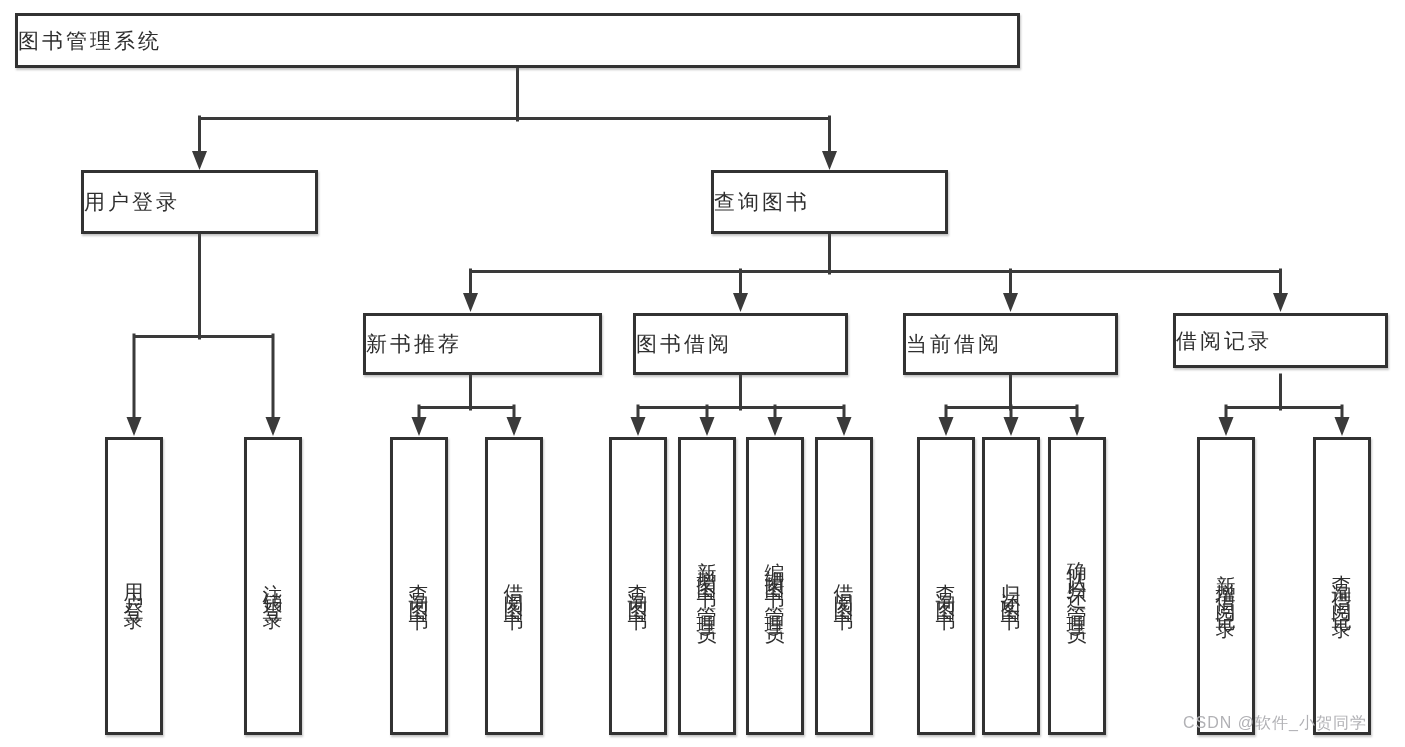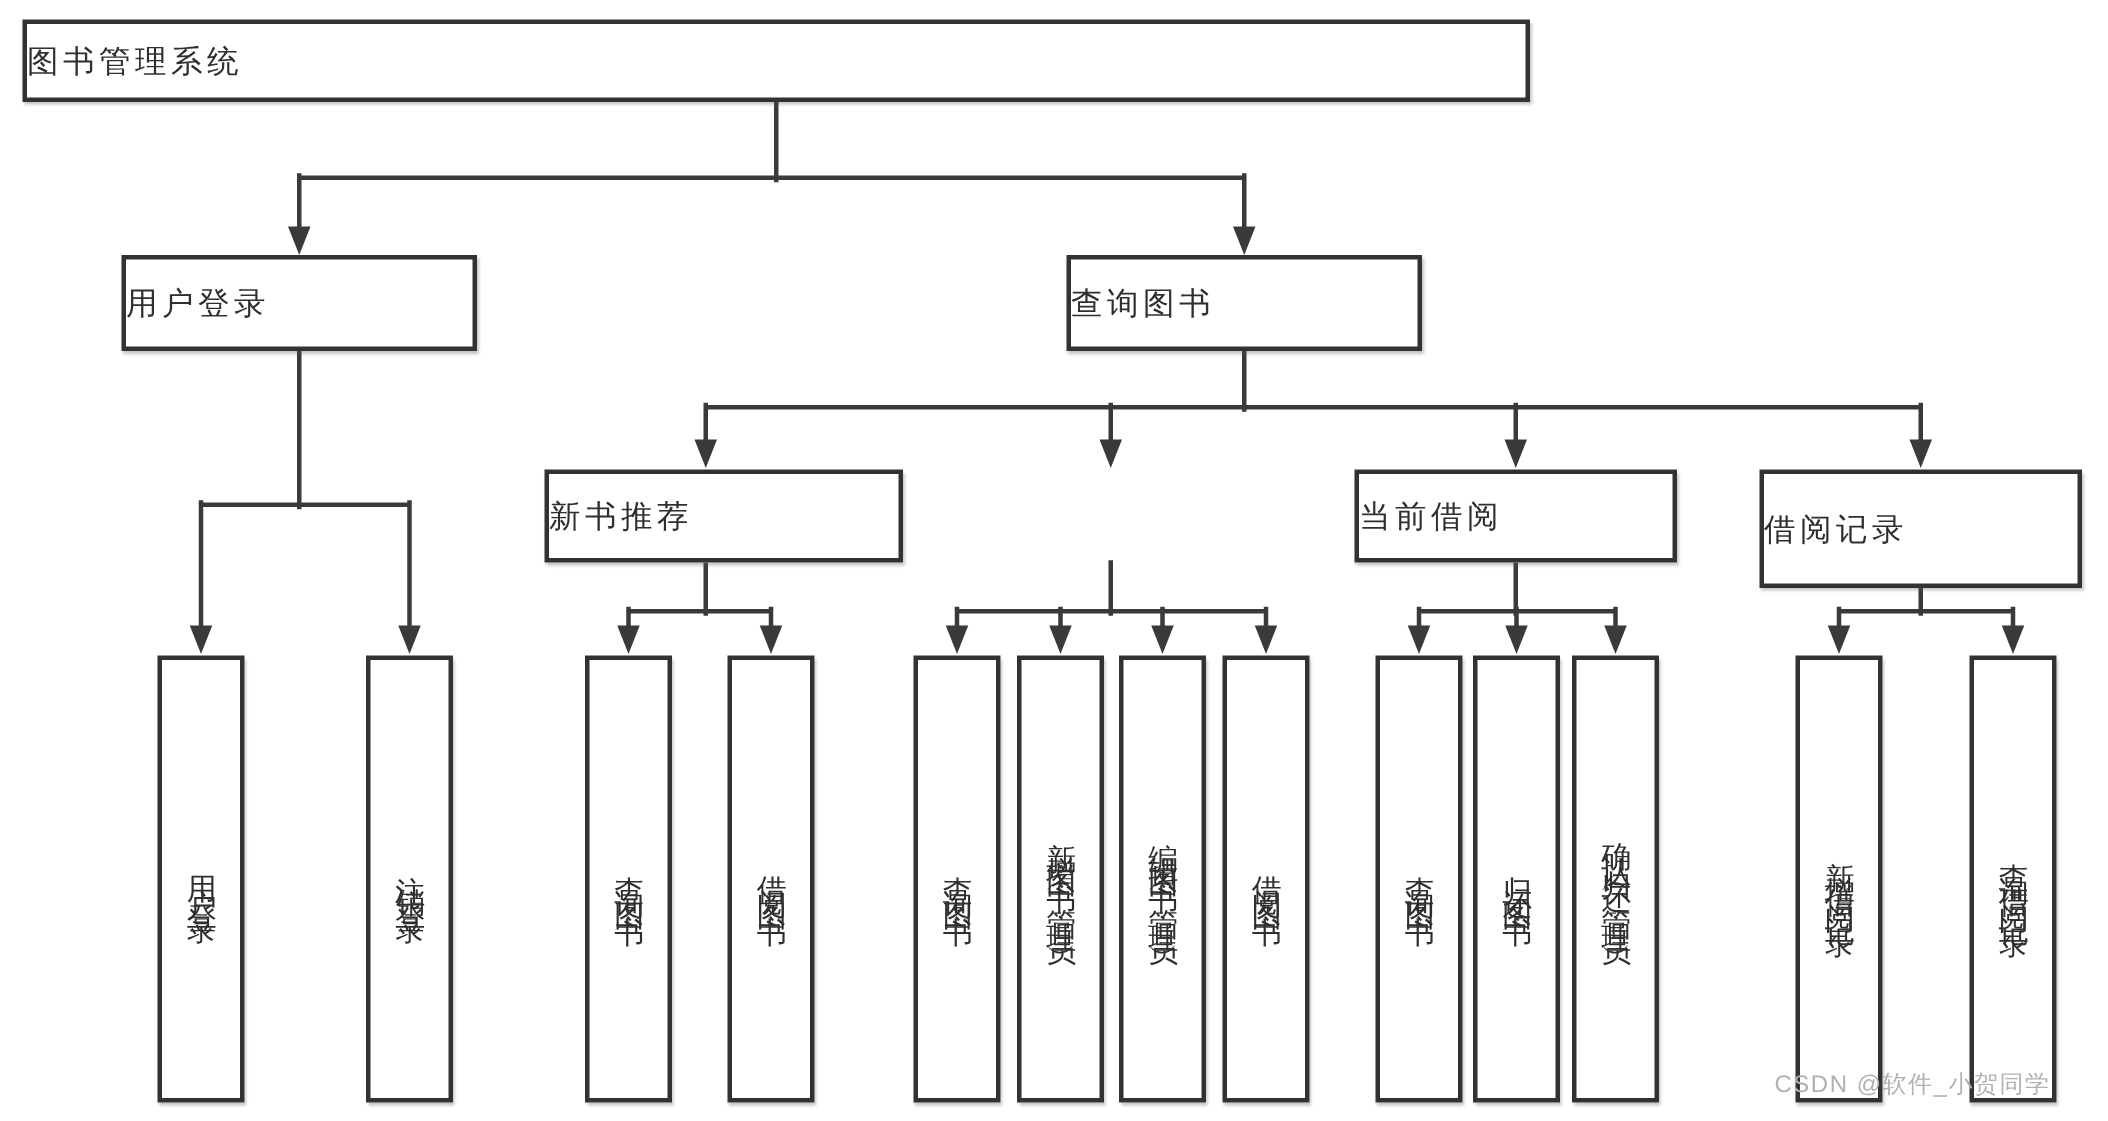--- a/index.html
+++ b/index.html
@@ -125,24 +125,27 @@
   <div class="box" style="left:81px;top:170px;width:237px;height:64px">
     <span>用户登录</span>
   </div>
   <div class="box" style="left:711px;top:170px;width:237px;height:64px">
     <span>查询图书</span>
   </div>
 
   <div class="box" style="left:363px;top:313px;width:239px;height:62px">
     <span>新书推荐</span>
   </div>
+  <div class="box" style="left:633px;top:313px;width:215px;height:62px">
+    <span>图书借阅</span>
+  </div>
   <div class="box" style="left:903px;top:313px;width:215px;height:62px">
     <span>当前借阅</span>
   </div>
-  <div class="box" style="left:1173px;top:313px;width:215px;height:79px">
+  <div class="box" style="left:1173px;top:313px;width:215px;height:55px">
     <span>借阅记录</span>
   </div>
 
   <div class="vbox" style="left:105px">
     <span>用户登录</span>
   </div>
   <div class="vbox" style="left:244px">
     <span>注销登录</span>
   </div>
 

